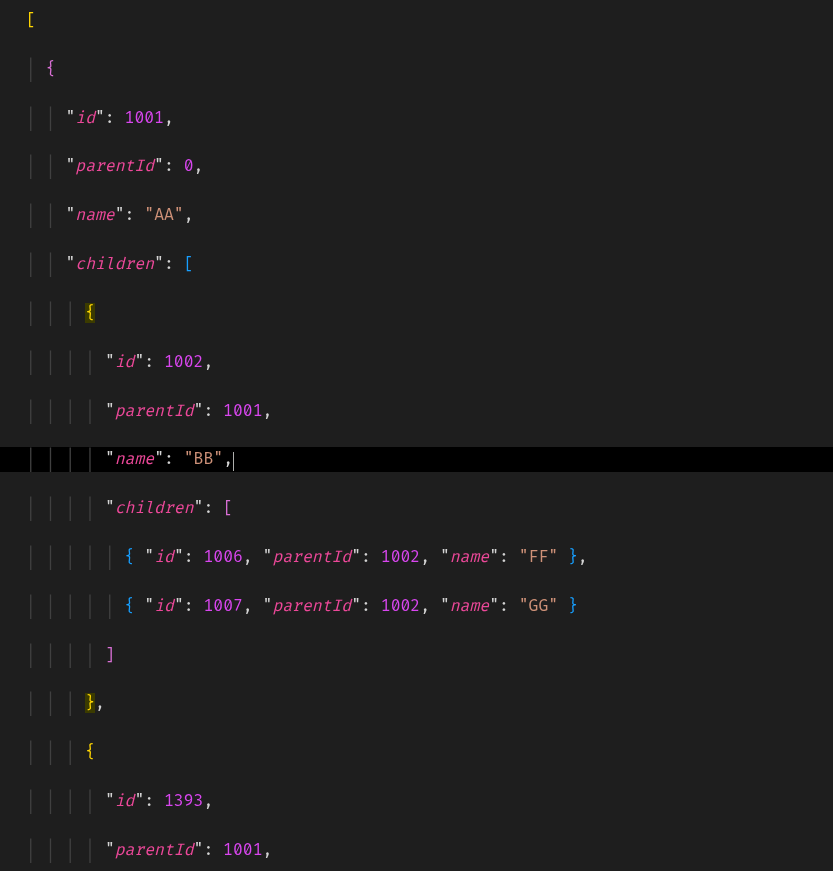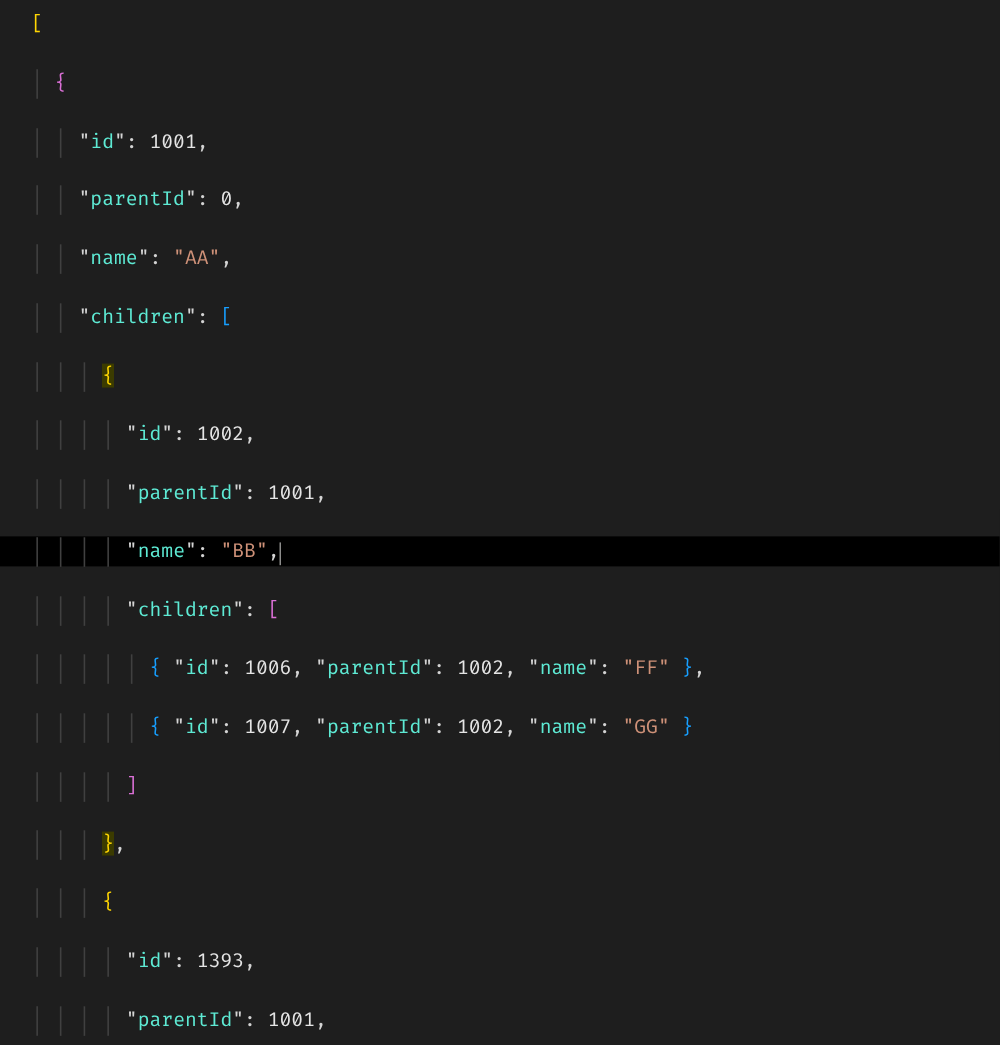--- a/index.html
+++ b/index.html
@@ -15,23 +15,23 @@
   }
   .line{display:block;position:relative;padding-left:6px;}
   .line.active{background:#000000;}
   .line.active::before{
     content:"";position:absolute;left:-20px;top:0;bottom:0;width:20px;background:#000000;
   }
 
   .c-bracket-y{color:#ffd602;}  
   .c-bracket-p{color:#da70d6;}  
   .c-bracket-b{color:#179fff;}  
-  .c-key{color:#5eead4;}        
+  .c-key{color:#ec4899;font-style:italic;}        
   .c-str{color:#ce9178;}        
-  .c-num{color:#e5e5e5;}        
+  .c-num{color:#d946ef;}        
   .c-punc{color:#d4d4d4;}       
   .c-guide{color:#404040;}      
   .c-bm{color:#ffd602;background:#3b3b00;} 
 
   .cursor{
     display:inline-block;width:0;height:19px;border-left:1px solid #aeafad;
     vertical-align:text-bottom;margin-bottom:-2px;
   }
   .ov-marker{
     position:absolute;right:2px;width:4px;height:6px;background:#007acc;

